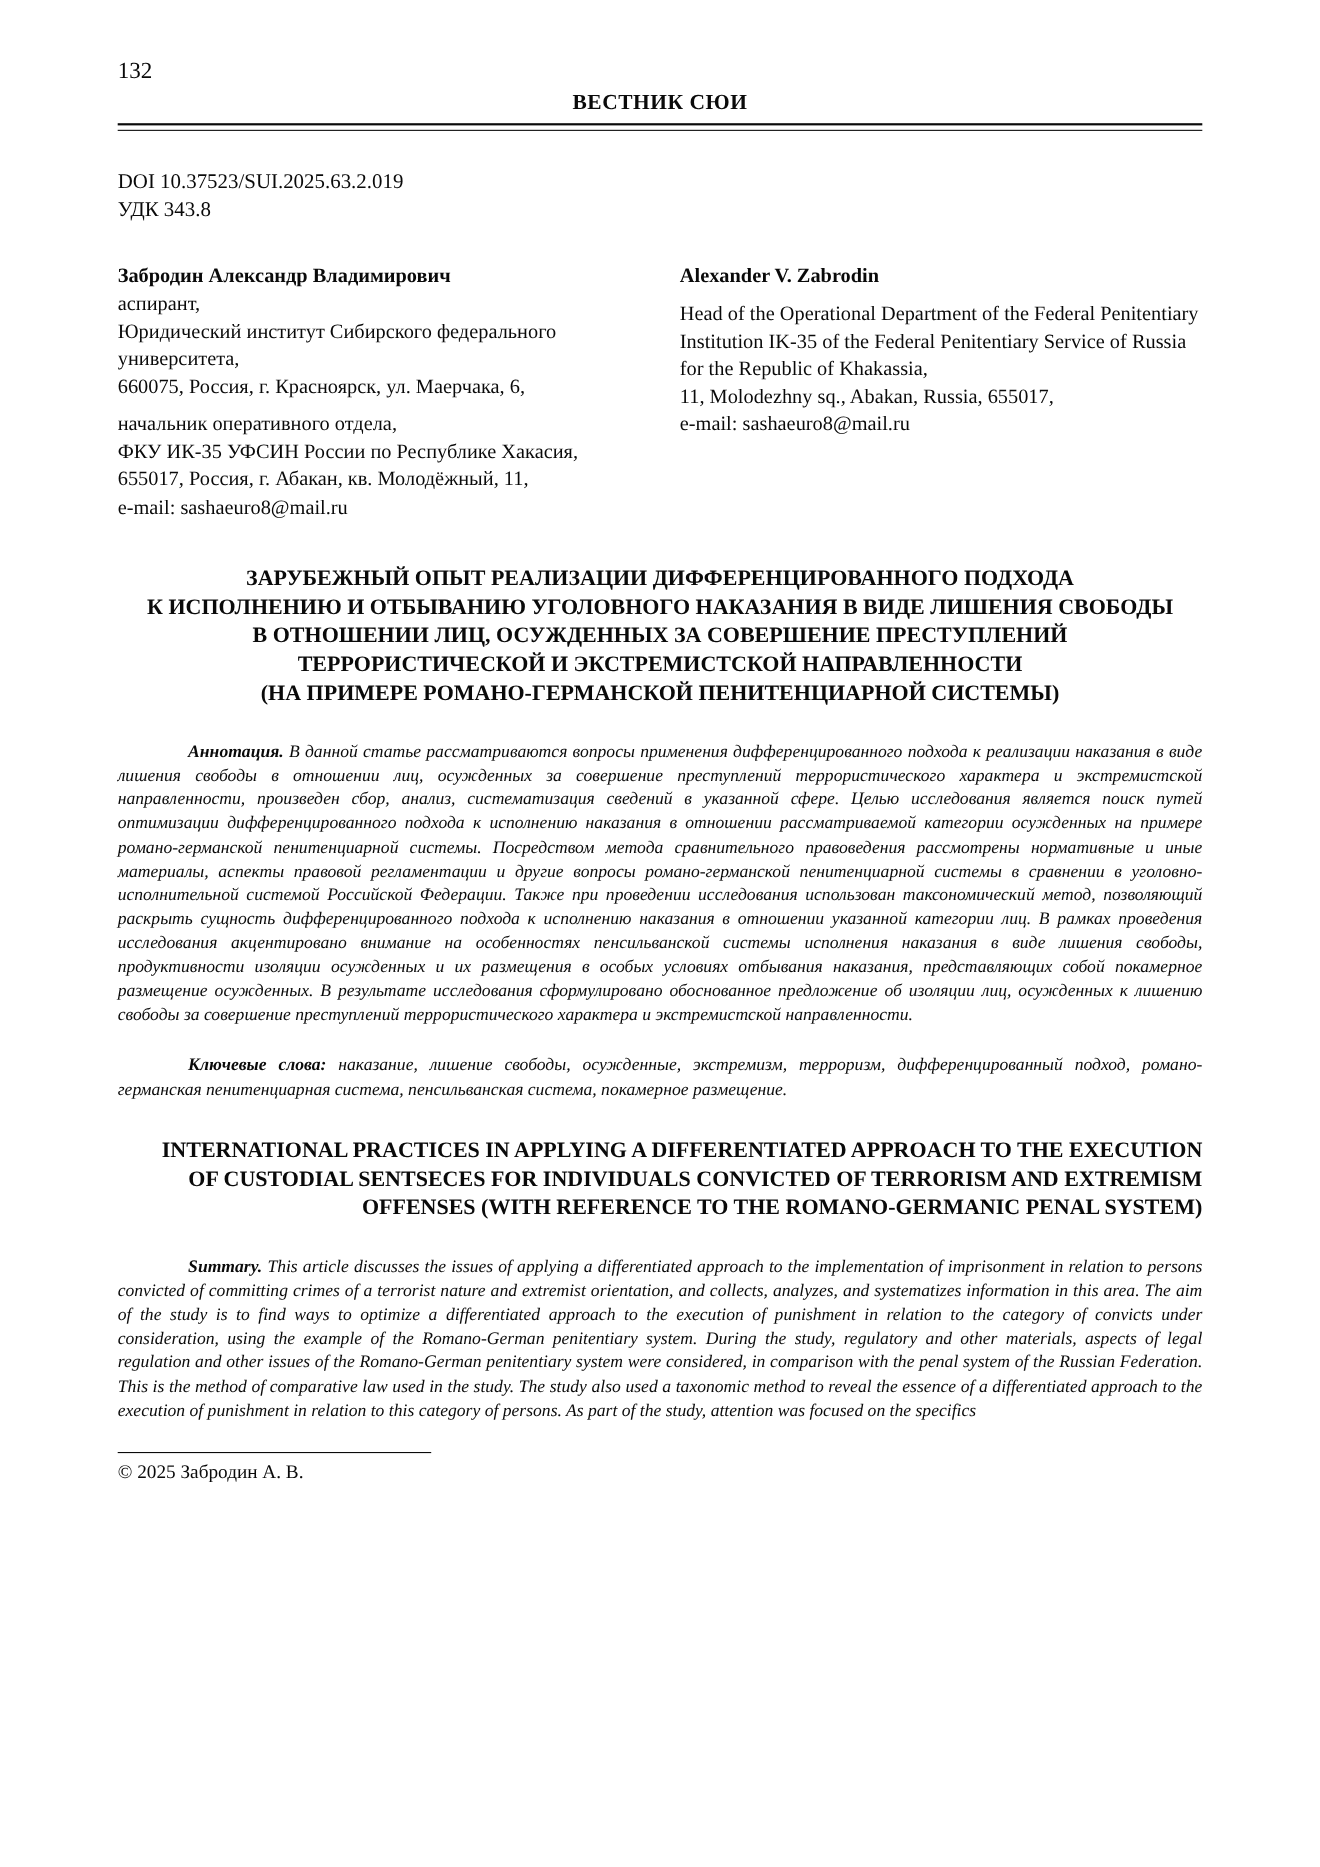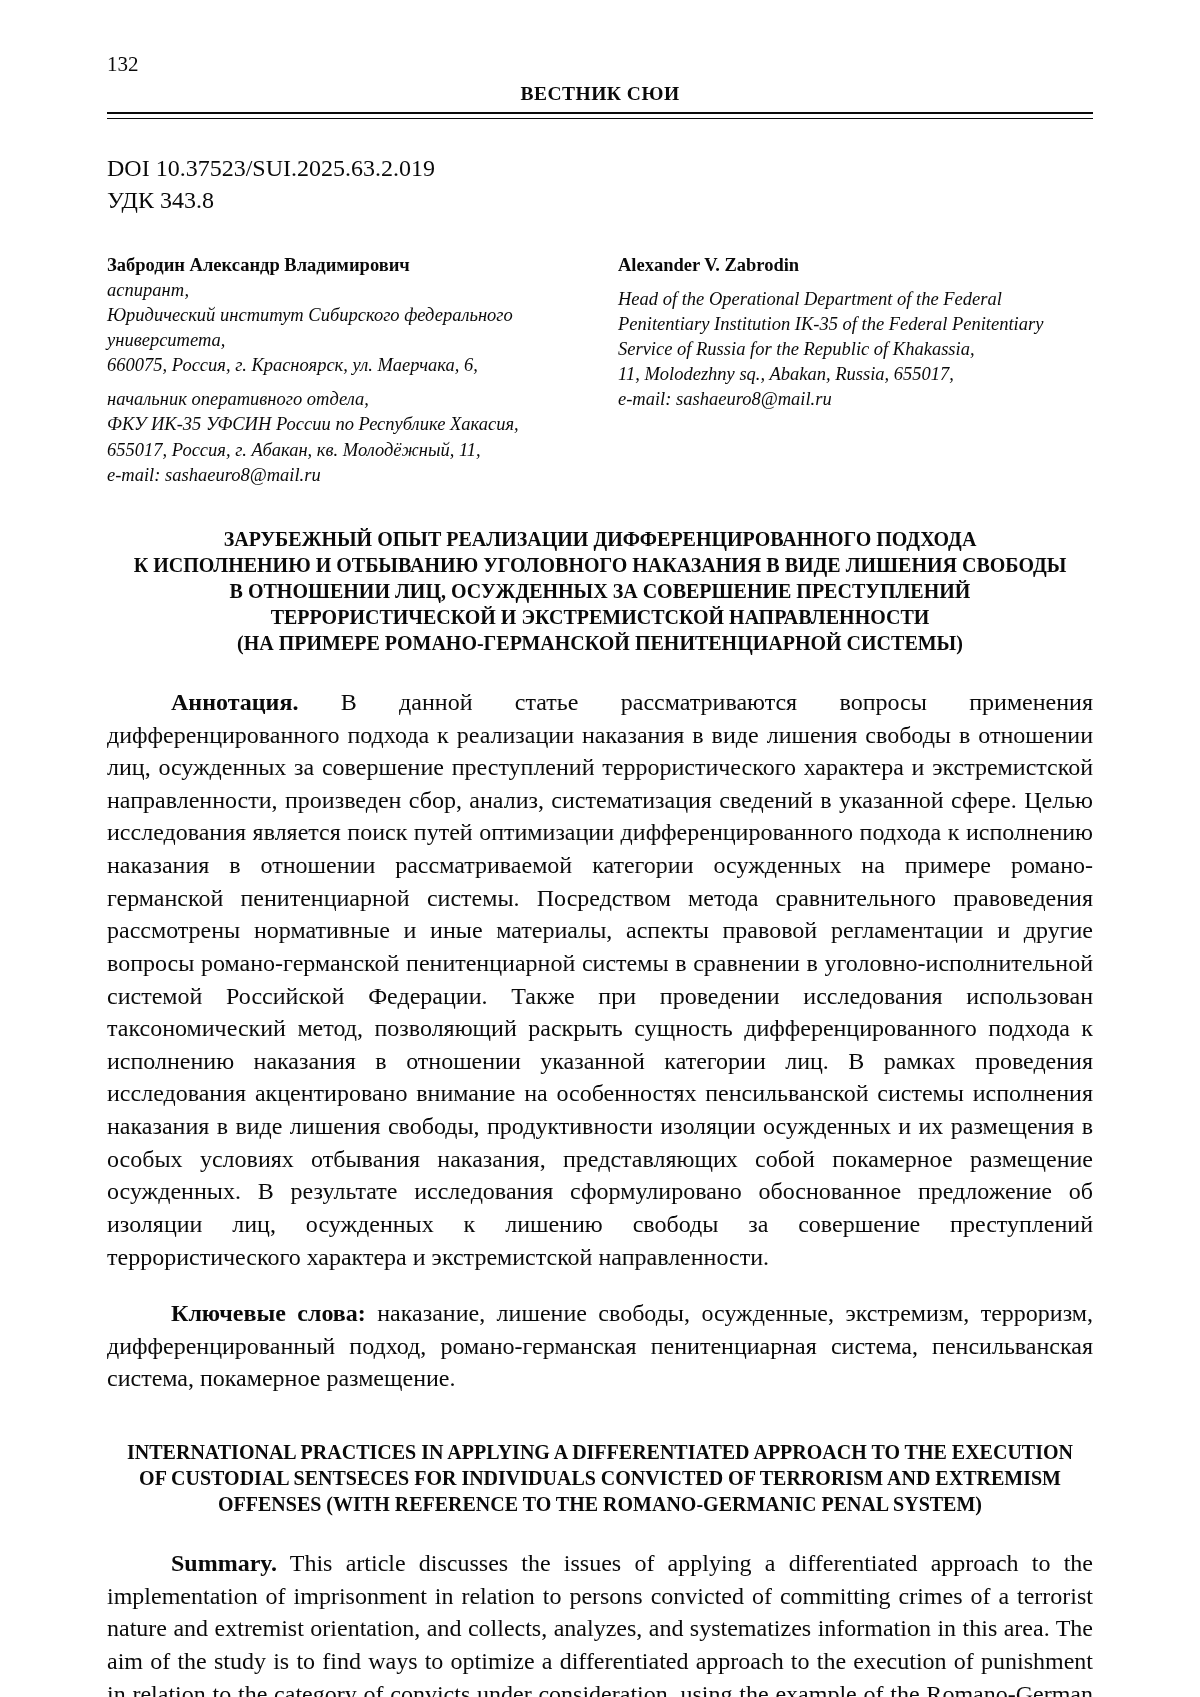--- a/index.html
+++ b/index.html
@@ -31,58 +31,59 @@
     margin-top: 6px;
   }
   .header-rule {
     margin-top: 7px;
     height: 4px;
     border-top: 2.5px solid #0a0a0a;
     border-bottom: 1.5px solid #0a0a0a;
   }
   .meta-block {
     margin-top: 34px;
-    font-size: 24px;
+    font-size: 19px;
     line-height: 1.32;
   }
   .authors {
     display: flex;
     gap: 36px;
     margin-top: 36px;
     font-size: 18.5px;
     line-height: 1.36;
   }
   .author-col {
     flex: 1 1 0;
     min-width: 0;
   }
   .author-name {
     font-weight: bold;
   }
   .pre-line {
     white-space: pre-line;
-    font-style: italic;
   }
   .affiliation-2 {
     margin-top: 9px;
   }
   .article-title {
     margin-top: 38px;
     text-align: center;
     font-weight: bold;
     font-size: 20px;
     line-height: 1.3;
     white-space: pre-line;
   }
   .article-title.en {
-    margin-top: 44px;
+    margin-top: 32px;
+    text-align: right;
   }
   .body-par {
     margin-top: 30px;
-    font-size: 24px;
+    font-style: italic;
+    font-size: 16px;
     line-height: 1.36;
     text-align: justify;
     text-indent: 64px;
     hyphens: auto;
   }
   .body-par .lead {
     font-weight: bold;
   }
   .keywords-par {
     margin-top: 24px;

